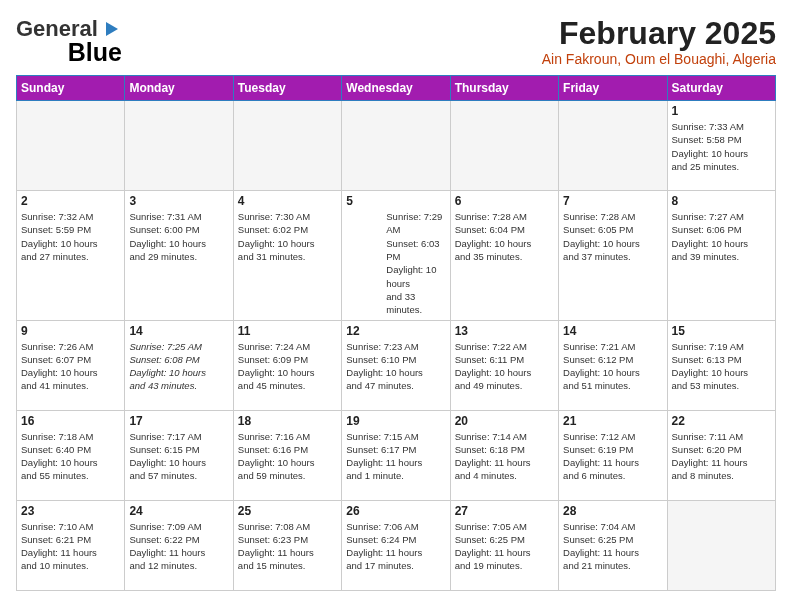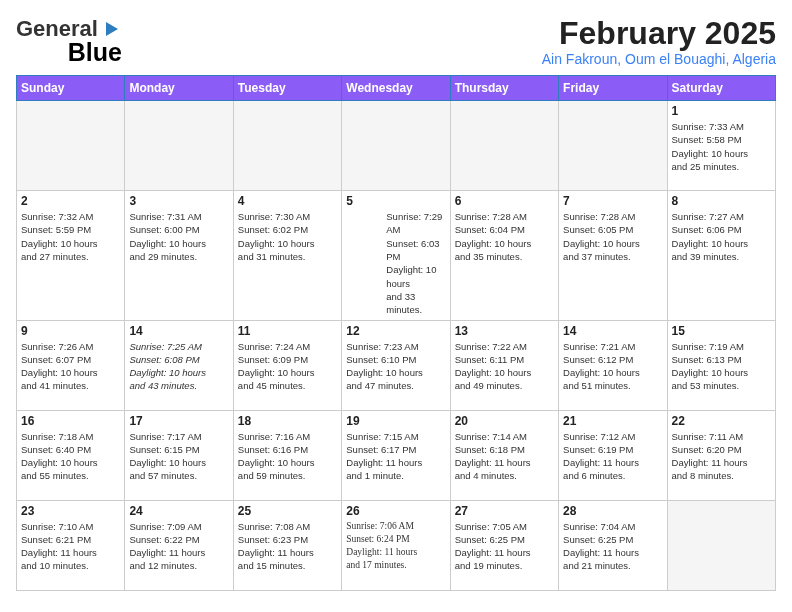--- a/index.html
+++ b/index.html
@@ -30,29 +30,29 @@
       text-align: right;
     }
     .calendar-title {
       font-size: 32px;
       font-weight: bold;
       color: #222;
       line-height: 1.1;
     }
     .calendar-subtitle {
       font-size: 14px;
-      color: #3b82f6;
+      color: #c2410c;
     }
     table {
       width: 100%;
       border-collapse: collapse;
       table-layout: fixed;
     }
     thead tr th {
-      background: #8b5cf6;
+      background: #a21caf;
       color: #fff;
       font-size: 12px;
       font-weight: bold;
       padding: 5px 4px;
       text-align: left;
       border: 1px solid #2e7dbf;
     }
     tbody tr td {
       border: 1px solid #ccc;
       vertical-align: top;
@@ -297,21 +297,21 @@
         </td>
         <td>
           <span class="day-number">25</span>
           <div class="day-info" style="white-space: pre-line;">Sunrise: 7:08 AM
 Sunset: 6:23 PM
 Daylight: 11 hours
 and 15 minutes.</div>
         </td>
         <td>
           <span class="day-number">26</span>
-          <div class="day-info" style="white-space: pre-line; font-family: Liberation Serif, serif;">Sunrise: 7:06 AM
+          <div class="day-info" style="white-space: pre-line;">Sunrise: 7:06 AM
 Sunset: 6:24 PM
 Daylight: 11 hours
 and 17 minutes.</div>
         </td>
         <td>
           <span class="day-number">27</span>
           <div class="day-info" style="white-space: pre-line;">Sunrise: 7:05 AM
 Sunset: 6:25 PM
 Daylight: 11 hours
 and 19 minutes.</div>

